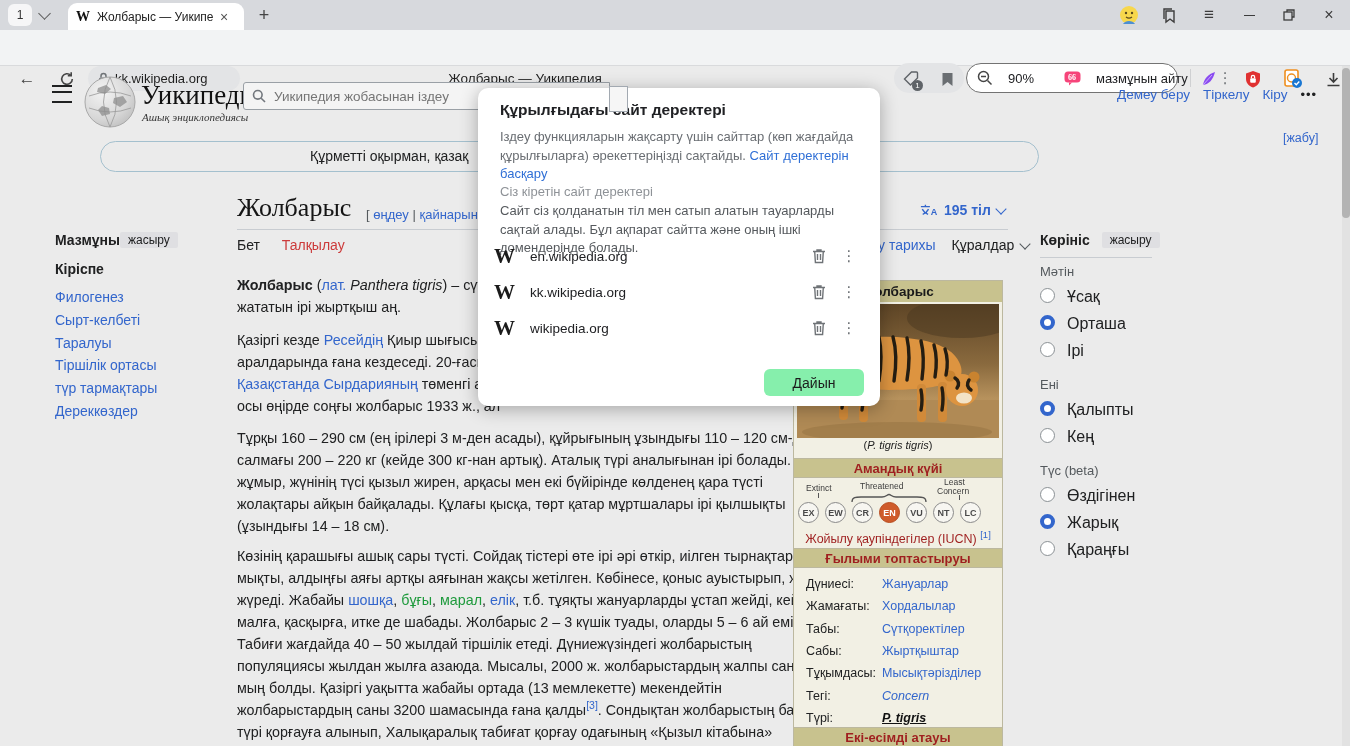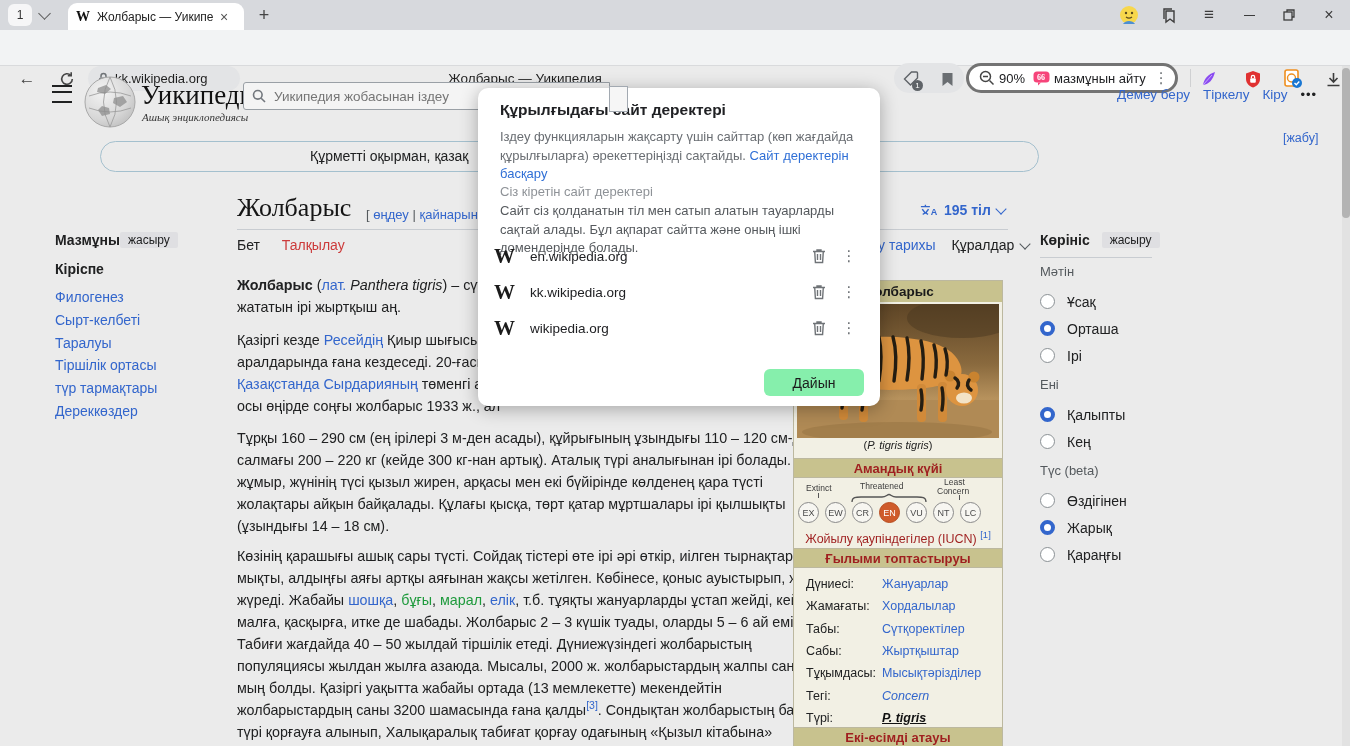--- a/index.html
+++ b/index.html
@@ -19,22 +19,22 @@
   .newtab{position:absolute;left:252px;top:3px;width:24px;height:24px;font-size:18px;color:#444;
           display:flex;align-items:center;justify-content:center;}
   .winbtn{position:absolute;top:0;width:34px;height:30px;display:flex;align-items:center;justify-content:center;color:#3c3c3c;}
   .toolbar{position:absolute;left:0;top:30px;width:1350px;height:36px;background:#f2f3f4;border-bottom:1px solid #d9dadc;box-sizing:border-box;}
   .tbicon{position:absolute;top:39px;width:22px;height:20px;display:flex;align-items:center;justify-content:center;color:#454545;font-size:17px;}
   .addresspill{position:absolute;left:88px;top:36px;width:152px;height:25px;background:#e3e4e6;border-radius:13px;
                display:flex;align-items:center;gap:6px;padding:0 10px;box-sizing:border-box;}
   .addresstext{font-size:13px;color:#1f1f1f;}
   .pagetitle{position:absolute;left:430px;top:41px;width:190px;text-align:center;font-size:13.5px;color:#1f1f1f;}
   .graypill{position:absolute;left:894px;top:33px;width:70px;height:30px;background:#e3e4e6;border-radius:15px;}
-  .whitepill{position:absolute;left:966px;top:33px;width:212px;height:30px;background:#fff;border:3px solid #737373;
-             border-radius:16px;box-sizing:border-box;display:flex;align-items:center;padding:0 10px;gap:4px;}
+  .whitepill{position:absolute;left:966px;top:33px;width:212px;height:30px;background:#fff;border:1px solid #737373;
+             border-radius:16px;box-sizing:border-box;display:flex;align-items:center;padding:0 10px;gap:15px;}
   .pilltext{font-size:13px;color:#202124;white-space:nowrap;}
   .pilldiv{width:1px;height:16px;background:#e3e3e5;}
   .vline{position:absolute;left:1190px;top:39px;width:1px;height:18px;background:#cfd0d2;}
   .badge{position:absolute;width:11px;height:11px;background:#5f6368;border-radius:50%;color:#fff;font-size:8px;
          display:flex;align-items:center;justify-content:center;}
   
   .burger{position:absolute;left:52px;top:85px;width:20px;height:14px;border-top:2px solid #202122;
           border-bottom:2px solid #202122;}
   .burger:before{content:"";display:block;margin-top:4px;border-top:2px solid #202122;}
   .logotitle{position:absolute;left:141px;top:80px;font-family:"Liberation Serif",serif;font-size:27px;color:#111;}
@@ -77,37 +77,37 @@
            font-weight:bold;color:#9f1f1f;font-size:13px;border-top:1px solid #bcb89f;border-bottom:1px solid #bcb89f;box-sizing:border-box;}
   .ib-title{position:absolute;left:0;top:0;width:208px;height:21px;background:#c8c28e;display:flex;align-items:center;
             justify-content:center;font-weight:bold;font-size:13.5px;color:#1a1a1a;}
   .ib-img{position:absolute;left:3px;top:23px;width:202px;height:134px;}
   .ib-cap{position:absolute;left:0;top:158px;width:208px;text-align:center;font-size:11px;color:#222;}
   .ib-h2{position:absolute;left:0;top:177px;width:208px;}
   .cons-label{position:absolute;font-size:8.5px;color:#3c3c3c;}
   .cons-tick{position:absolute;width:1px;height:5px;background:#555;}
   .cons-row{position:absolute;left:4px;top:221px;display:flex;gap:6px;}
   .cons{width:21px;height:21px;border-radius:50%;border:1px solid #8a8a8a;background:#f7f6f1;color:#4a4a4a;
-        font-size:9px;font-weight:normal;display:flex;align-items:center;justify-content:center;box-sizing:border-box;}
+        font-size:9px;font-weight:bold;display:flex;align-items:center;justify-content:center;box-sizing:border-box;}
   .cons.on{background:#cf5b2b;border-color:#b84d20;color:#fff;}
   .cons-link{position:absolute;left:0;top:248px;width:208px;text-align:center;font-size:12.5px;color:#9f1f1f;}
   .cons-link sup{color:#3366cc;font-size:9.5px;}
   .ib-h3{position:absolute;left:0;top:267px;width:208px;}
   .taxo{position:absolute;left:12px;top:292px;width:190px;}
   .taxorow{display:flex;height:22.3px;align-items:center;}
   .taxorow .tl{width:76px;color:#202122;}
   .tv-link{color:#3366cc;} .tv-link-italic{color:#3366cc;font-style:italic;} .tv-bold-italic{color:#111;font-weight:bold;font-style:italic;text-decoration:underline;}
   .ib-h4{position:absolute;left:0;top:446px;width:208px;}
   
   .apphead{position:absolute;left:1040px;top:232px;display:flex;align-items:flex-end;gap:12px;font-size:14px;}
   .apphr{position:absolute;left:1040px;top:257px;width:112px;height:1px;background:#c8ccd1;}
   .appbody{position:absolute;left:1040px;top:264px;width:120px;}
   .seclabel{font-size:13px;color:#54595d;height:18px;margin:8px 0 6px 0;}
   .seclabel.first{margin-top:0;}
-  .optrow{display:flex;align-items:center;gap:12px;height:27px;font-size:14px;color:#202122;}
+  .optrow{display:flex;gap:12px;height:27px;font-size:16px;color:#202122;}
   .radio{width:15px;height:15px;border-radius:50%;background:#fff;border:1px solid #8b9195;box-sizing:border-box;flex:none;}
   .radio.on{border:4.5px solid #3366cc;}
   
   .dialog{position:absolute;left:478px;top:88px;width:402px;height:318px;background:#fff;border-radius:10px;
           box-shadow:0 3px 18px rgba(0,0,0,.30);z-index:90;font-size:13px;}
   .dlg-title{position:absolute;left:22px;top:13px;font-size:15.5px;font-weight:bold;color:#202124;}
   .dlg-desc{position:absolute;left:22px;top:40px;width:358px;line-height:18.5px;color:#6a6e73;}
   .dlg-link{color:#2f6fd6;}
   .dlg-sub{position:absolute;left:22px;top:96px;color:#8e9297;}
   .dlg-sub2{position:absolute;left:22px;top:114px;width:360px;line-height:18.5px;color:#55595d;}

